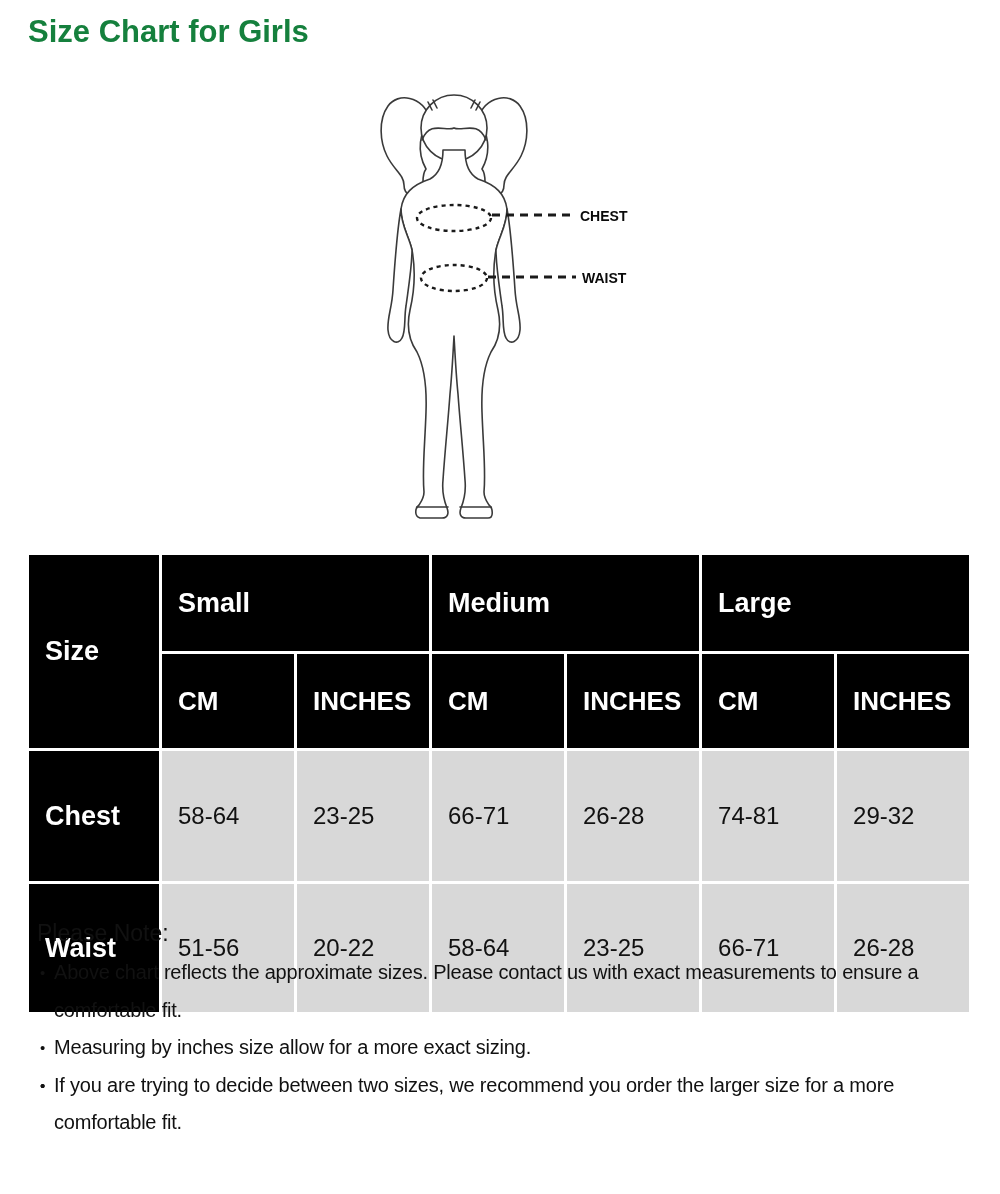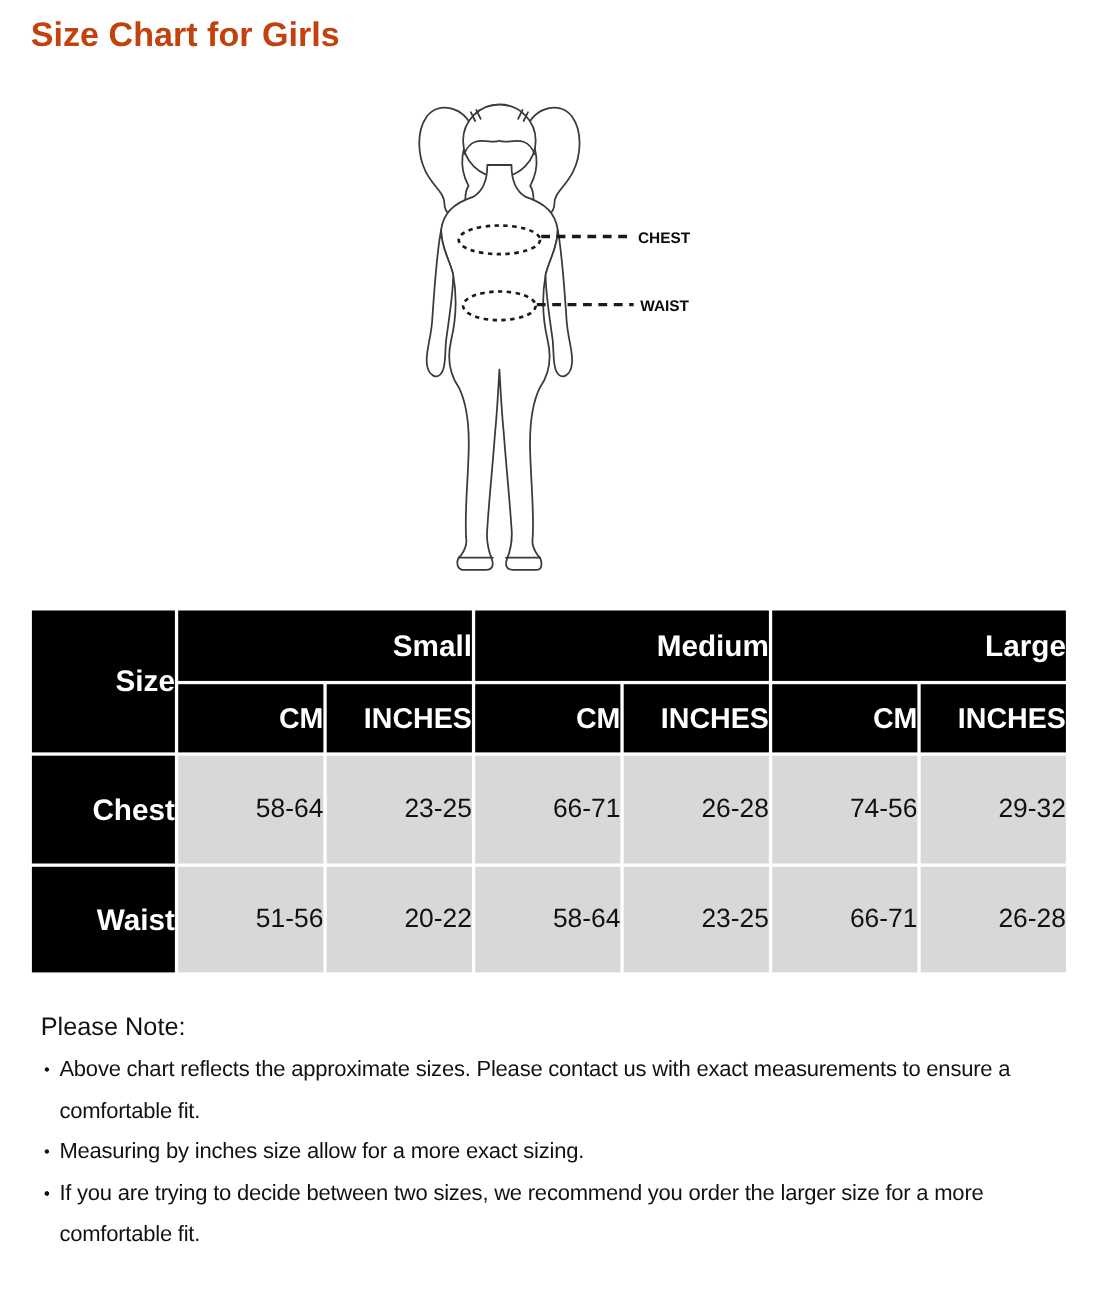--- a/index.html
+++ b/index.html
@@ -7,37 +7,37 @@
     position:relative;
     width:1000px;height:1194px;
     background:#ffffff;
     font-family:"Liberation Sans","DejaVu Sans",sans-serif;
     color:#000;
     overflow:hidden;
   }
   
   #title{
     position:absolute;left:28px;top:14px;margin:0;
-    font-size:31px;font-weight:bold;color:#c2410c;letter-spacing:0;
+    font-size:31px;font-weight:bold;color:#15803d;letter-spacing:0;
   }
   
   #figure-wrap{position:absolute;left:370px;top:88px;width:290px;height:450px;}
   #figure-wrap svg{display:block;}
   .outline{fill:#ffffff;stroke:#3a3a3a;stroke-width:1.6;stroke-linejoin:round;}
   .hairline{fill:none;stroke:#3a3a3a;stroke-width:1.6;stroke-linecap:round;}
   .measure-ellipse{fill:none;stroke:#1a1a1a;stroke-width:2.4;stroke-dasharray:4 4;}
   .leader{stroke:#1a1a1a;stroke-width:3;stroke-dasharray:8 6;fill:none;}
   .fig-label{font-family:"Liberation Sans","DejaVu Sans",sans-serif;font-size:14px;font-weight:bold;fill:#0a0a0a;}
   
   #size-table{
     position:absolute;left:26px;top:552px;
     border-collapse:separate;border-spacing:3px;
     width:946px;table-layout:fixed;
   }
-  #size-table th,#size-table td{padding:0;text-align:right;vertical-align:middle;}
+  #size-table th,#size-table td{padding:16px;text-align:left;vertical-align:middle;}
   .black{background:#000000;color:#ffffff;font-weight:bold;}
   .group{font-size:27px;height:64px;}
   .unit{font-size:26px;height:62px;}
   .size-cell{font-size:27px;margin-left:28px;}
   .rowlabel{font-size:27px;}
   .val{background:#d8d8d8;color:#111;font-size:24px;font-weight:normal;}
   tr.datarow1 td,tr.datarow1 th{height:98px;}
   tr.datarow2 td,tr.datarow2 th{height:96px;}
   
   #notes{position:absolute;left:36px;top:920px;width:952px;}
@@ -131,21 +131,21 @@
       <th class="black unit">INCHES</th>
       <th class="black unit">CM</th>
       <th class="black unit">INCHES</th>
     </tr>
     <tr class="datarow1">
       <th class="black rowlabel">Chest</th>
       <td class="val">58-64</td>
       <td class="val">23-25</td>
       <td class="val">66-71</td>
       <td class="val">26-28</td>
-      <td class="val">74-56</td>
+      <td class="val">74-81</td>
       <td class="val">29-32</td>
     </tr>
     <tr class="datarow2">
       <th class="black rowlabel">Waist</th>
       <td class="val">51-56</td>
       <td class="val">20-22</td>
       <td class="val">58-64</td>
       <td class="val">23-25</td>
       <td class="val">66-71</td>
       <td class="val">26-28</td>

